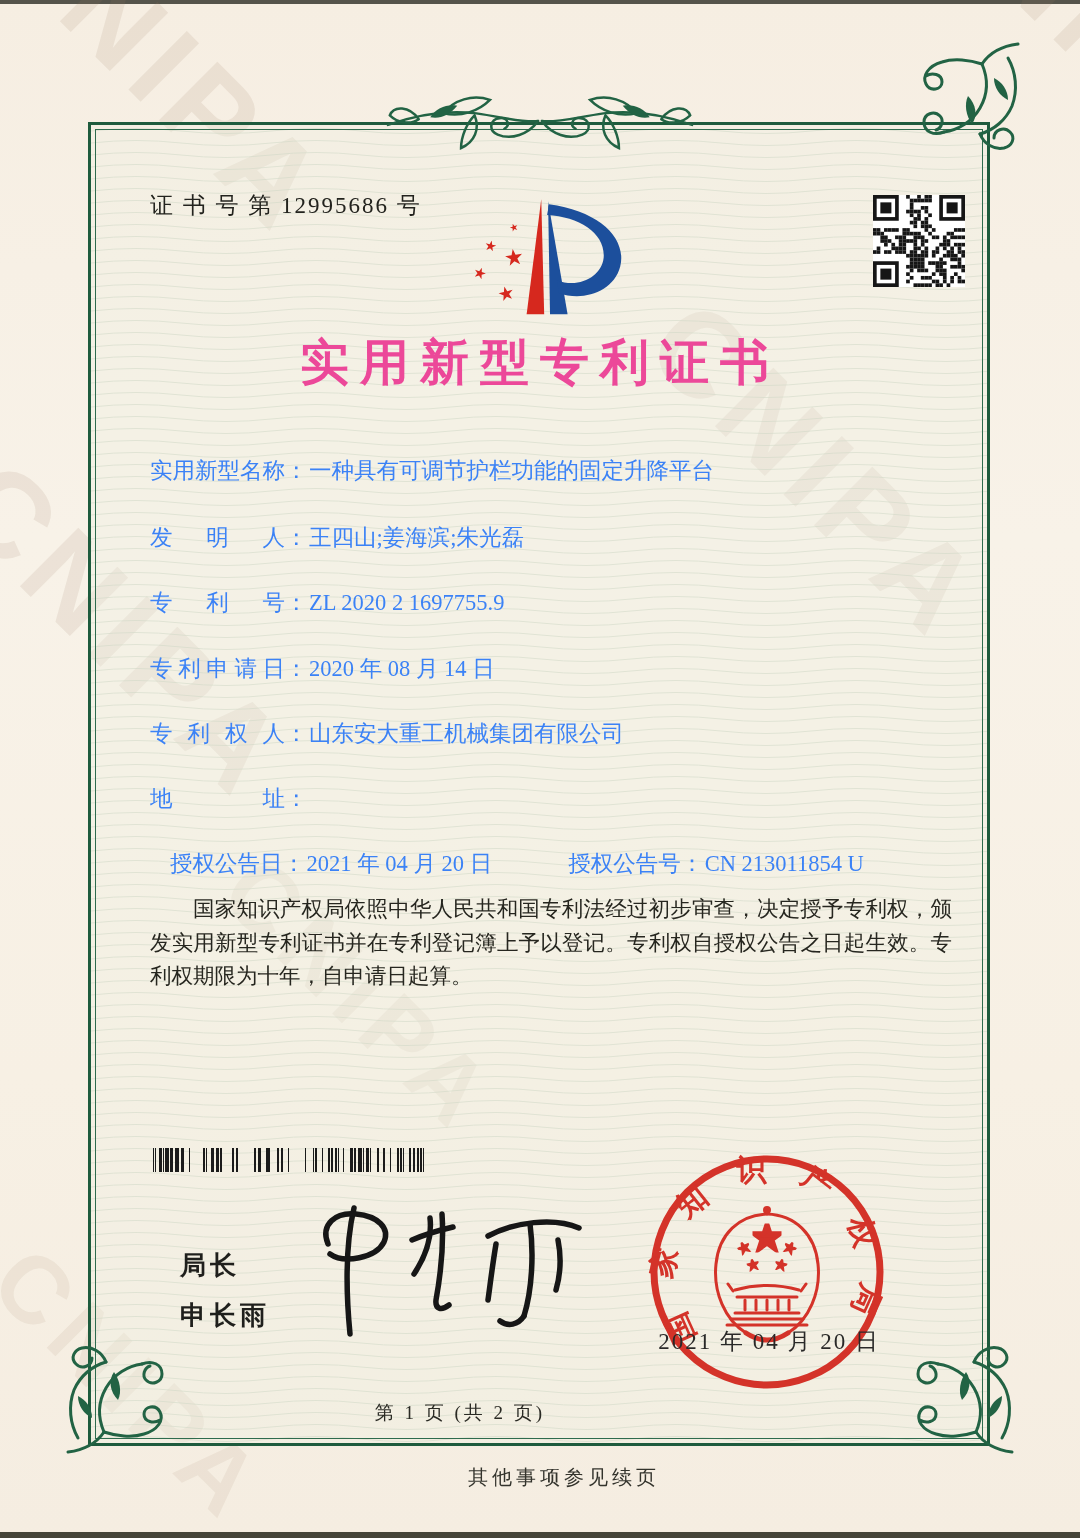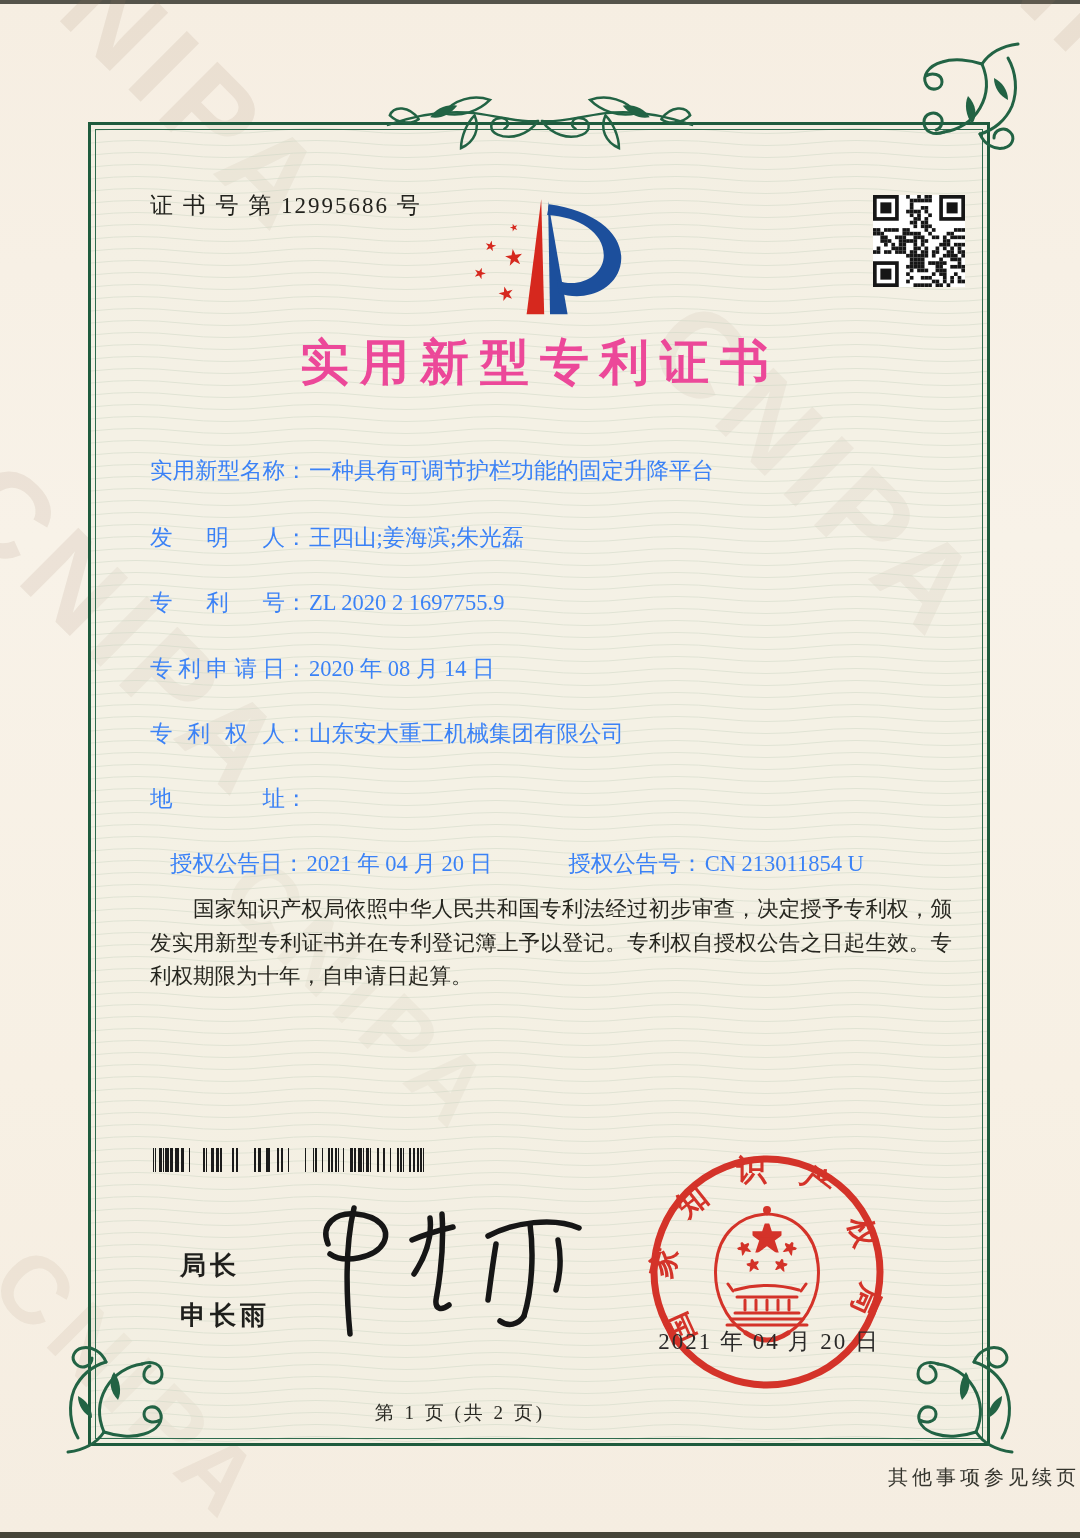--- a/index.html
+++ b/index.html
@@ -38,21 +38,21 @@
   .body-text{position:absolute;left:150px;width:802px;top:893px;font-size:21.5px;
              line-height:33.5px;text-align:justify;color:#26261f;}
   .body-text p{margin:0;text-indent:2em;}
 
   .barcode{position:absolute;left:150px;top:1148px;}
   .sig-block{position:absolute;left:154px;top:1240px;font-family:"Liberation Sans",sans-serif;
              font-weight:700;font-size:26px;color:#1f1f1c;letter-spacing:4px;line-height:50px;margin-left:26px;}
   .signature{position:absolute;left:292px;top:1184px;}
   .seal{position:absolute;left:645px;top:1150px;opacity:.93;}
   .footer-page{position:absolute;left:0;right:160px;top:1400px;text-align:center;font-size:19px;letter-spacing:3px;color:#2a2a24;}
-  .note{position:absolute;left:0;right:0;top:1464px;text-align:right;font-size:20px;letter-spacing:4px;color:#33332c;padding-left:48px;}
+  .note{position:absolute;left:0;right:0;top:1464px;text-align:center;font-size:20px;letter-spacing:4px;color:#33332c;padding-left:48px;}
 </style>
 </head>
 <body>
 
 <svg width="0" height="0" style="position:absolute" aria-hidden="true">
   <defs>
     <symbol id="star" viewBox="-10 -10 20 20">
       <polygon points="0,-10 -2.25,-3.09 -9.51,-3.09 -3.63,1.18 -5.88,8.09 0,3.82 5.88,8.09 3.63,1.18 9.51,-3.09 2.25,-3.09" fill="currentColor"></polygon>
     </symbol>
     <symbol id="flourish" viewBox="0 0 130 130">

